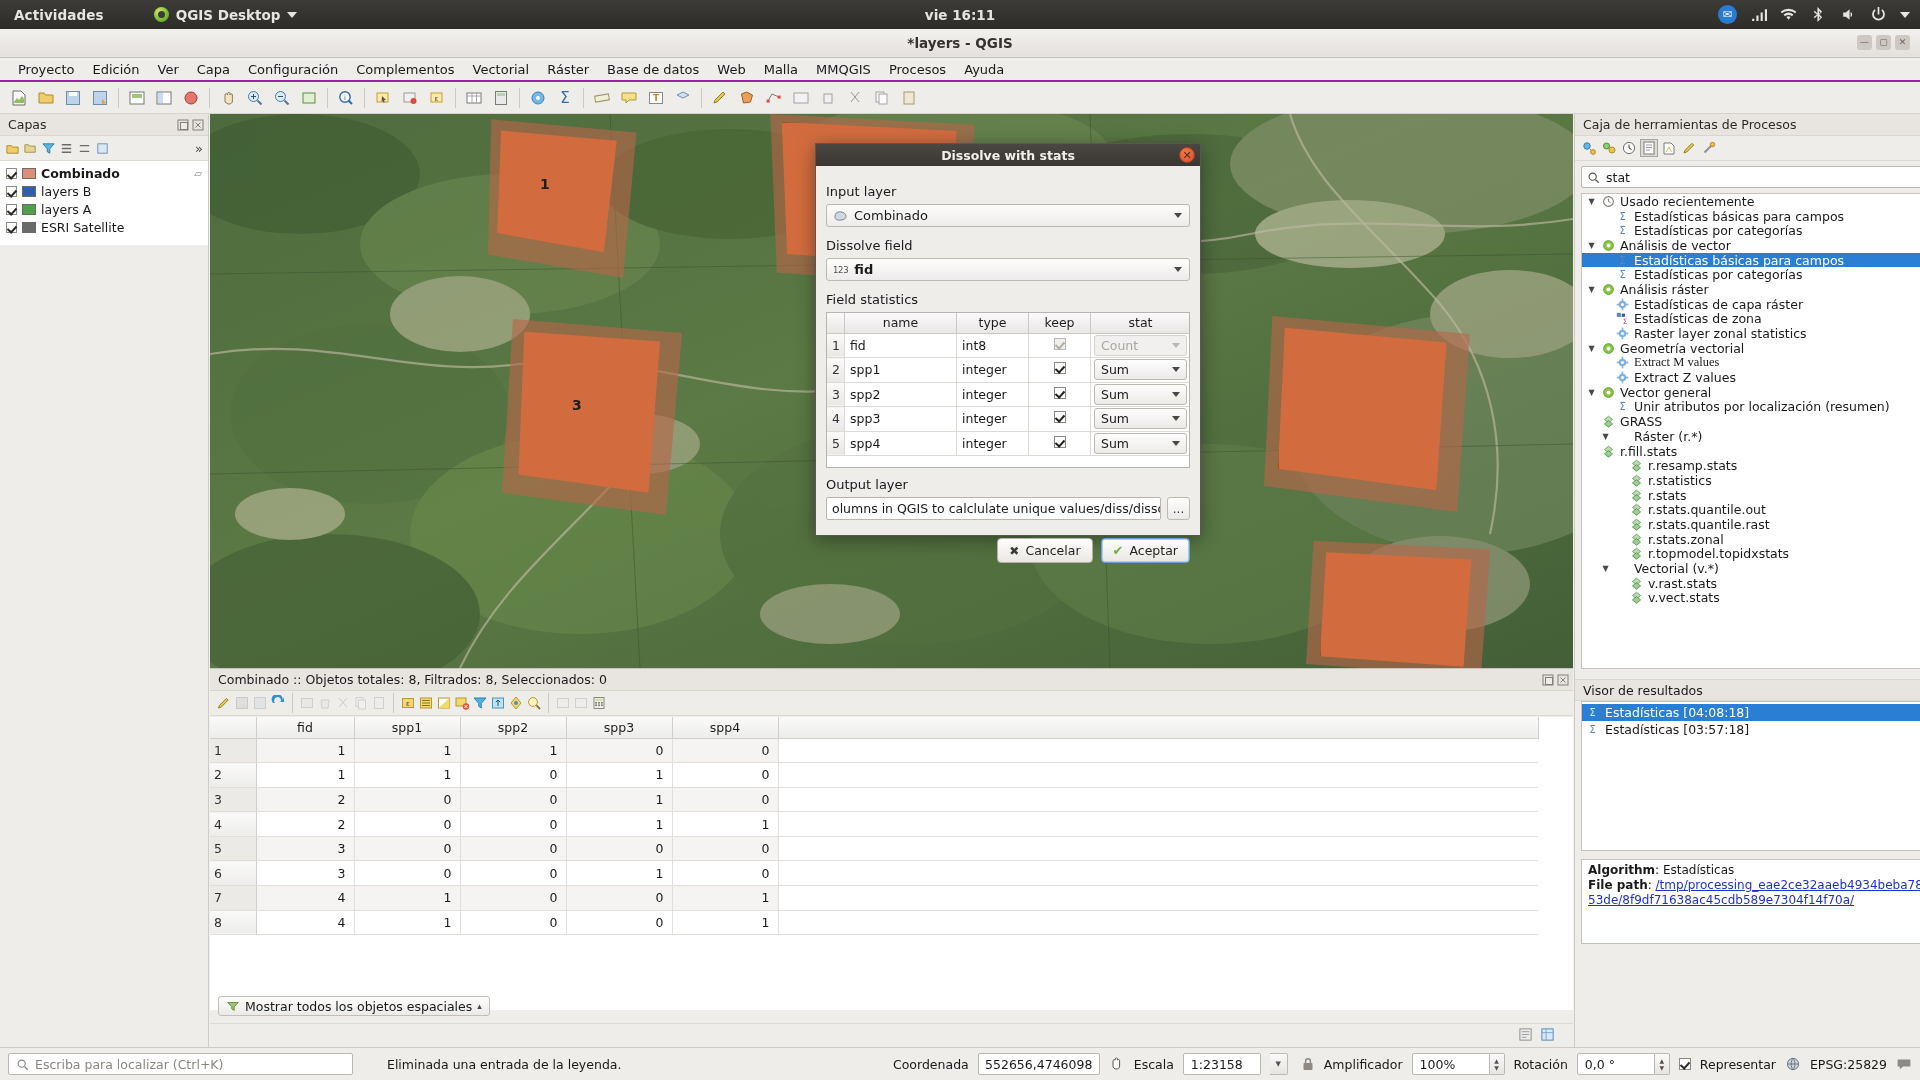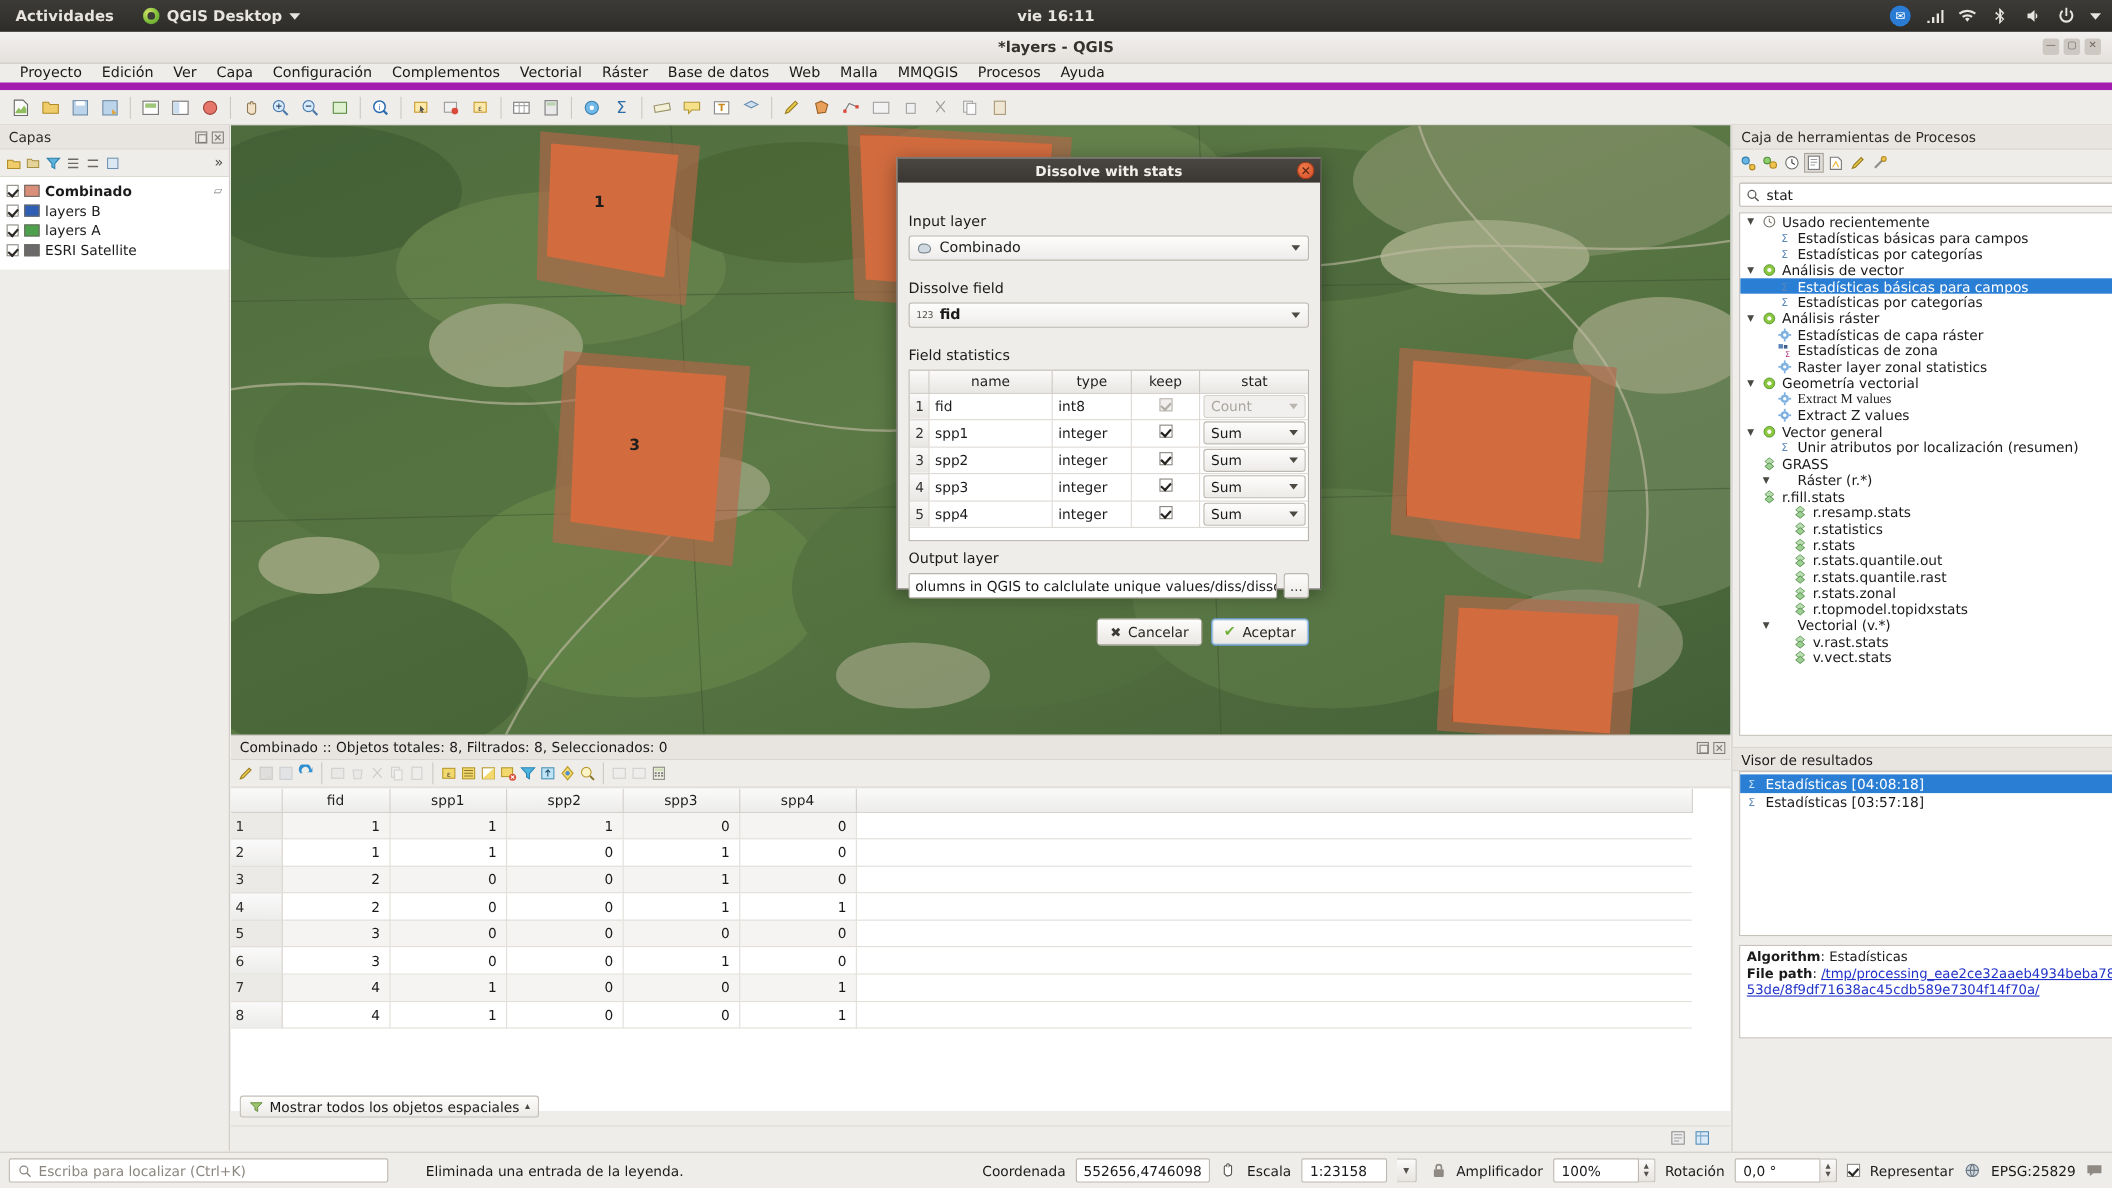--- a/index.html
+++ b/index.html
@@ -9,21 +9,21 @@
     font-size: 13px;
     background:#efefee;
     color:#1a1a1a;
     -webkit-font-smoothing: antialiased;
   }
 
   
   .unity-bar{
     position:absolute; left:0; top:0; width:1920px; height:29px;
     background:linear-gradient(#3c3b37,#2d2c29);
-    color:#e8e5e0; display:flex; align-items:center; font-size:13.5px;
+    color:#e8e5e0; display:flex; align-items:center; font-size:13.5px;gap:24px;
   }
   .unity-bar .activities{ font-weight:bold; margin-left:14px; letter-spacing:.1px;}
   .unity-bar .applogo{ margin-left:26px; display:flex; align-items:center; gap:7px; font-weight:bold;}
   .qgis-dot{
     width:15px;height:15px;border-radius:50%;
     background:radial-gradient(circle at 35% 32%, #d8e36a 0%, #8cc63f 45%, #4e9425 100%);
     position:relative;
   }
   .qgis-dot:after{content:"";position:absolute;left:4px;top:4px;width:7px;height:7px;border-radius:50%;background:#3c3b37;}
   .caret-dn{ width:0;height:0;border-left:5px solid transparent;border-right:5px solid transparent;border-top:6px solid #e8e5e0; }
@@ -40,21 +40,21 @@
     display:flex;align-items:center;justify-content:center;
   }
   .title-bar .t{ font-weight:bold; font-size:13.5px; color:#35322e;}
   .win-btns{ position:absolute;right:10px;top:6px;display:flex;gap:4px;}
   .win-btns span{ width:15px;height:15px;border-radius:3px;background:#cdc8c1;display:inline-block;
     font-size:9px;line-height:15px;text-align:center;color:#6a655e;}
 
   
   .menu-bar{
     position:absolute;left:0;top:58px;width:1920px;height:24px;
-    background:#efedea;border-bottom:7px solid #a21caf;
+    background:#efedea;border-bottom:2px solid #a21caf;
     display:flex;align-items:center;padding-left:9px;gap:0px;font-size:13px;
   }
   .menu-bar .mi{ padding:3px 9px; border-radius:2px; cursor:default;}
 
   
   .toolbar{
     position:absolute;left:0;top:82px;width:1920px;height:32px;
     background:#efedea;border-bottom:1px solid #d6d2cc;
     display:flex;align-items:center;padding-left:6px;gap:1px;
   }
@@ -171,21 +171,21 @@
     height:22px;background:linear-gradient(#4a4641,#3a3732);color:#f2efea;
     display:flex;align-items:center;justify-content:center;font-size:12.5px;font-weight:bold;position:relative;
   }
   .dlg-close{
     position:absolute;right:5px;top:3px;width:16px;height:16px;border-radius:50%;
     background:radial-gradient(circle at 35% 30%,#f07a48,#d4502a);
     display:flex;align-items:center;justify-content:center;color:#5b2513;font-size:11px;font-weight:bold;
     border:1px solid #a93d1d;
   }
   .dlg-body{ padding:10px 10px 0 10px; }
-  .dlg-lbl{ font-size:13px;margin:18px 0 5px 0; }
+  .dlg-lbl{ font-size:13px;margin:8px 0 5px 0; }
   .combo{
     height:23px;background:linear-gradient(#fdfdfc,#eeecea);border:1px solid #bdb8b1;border-radius:3px;
     display:flex;align-items:center;padding:0 6px;gap:6px;font-size:13px;margin-bottom:11px;position:relative;
   }
   .combo .arr{ position:absolute;right:7px;width:0;height:0;border-left:4.5px solid transparent;border-right:4.5px solid transparent;border-top:5px solid #4c4943;}
   .sup123{font-size:8.5px;color:#53504b;letter-spacing:-.3px;}
   .fs-wrap{ background:#fff;border:1px solid #b9b4ad;height:156px;overflow:hidden; }
   table.fstat{ border-collapse:collapse;width:364px;table-layout:fixed;font-size:12.5px;}
   table.fstat th{ background:linear-gradient(#fbfafa,#e9e7e4);border:1px solid #cdc8c2;border-top:none;border-left:none;
                   font-weight:normal;height:20px;color:#1f1e1c;}

